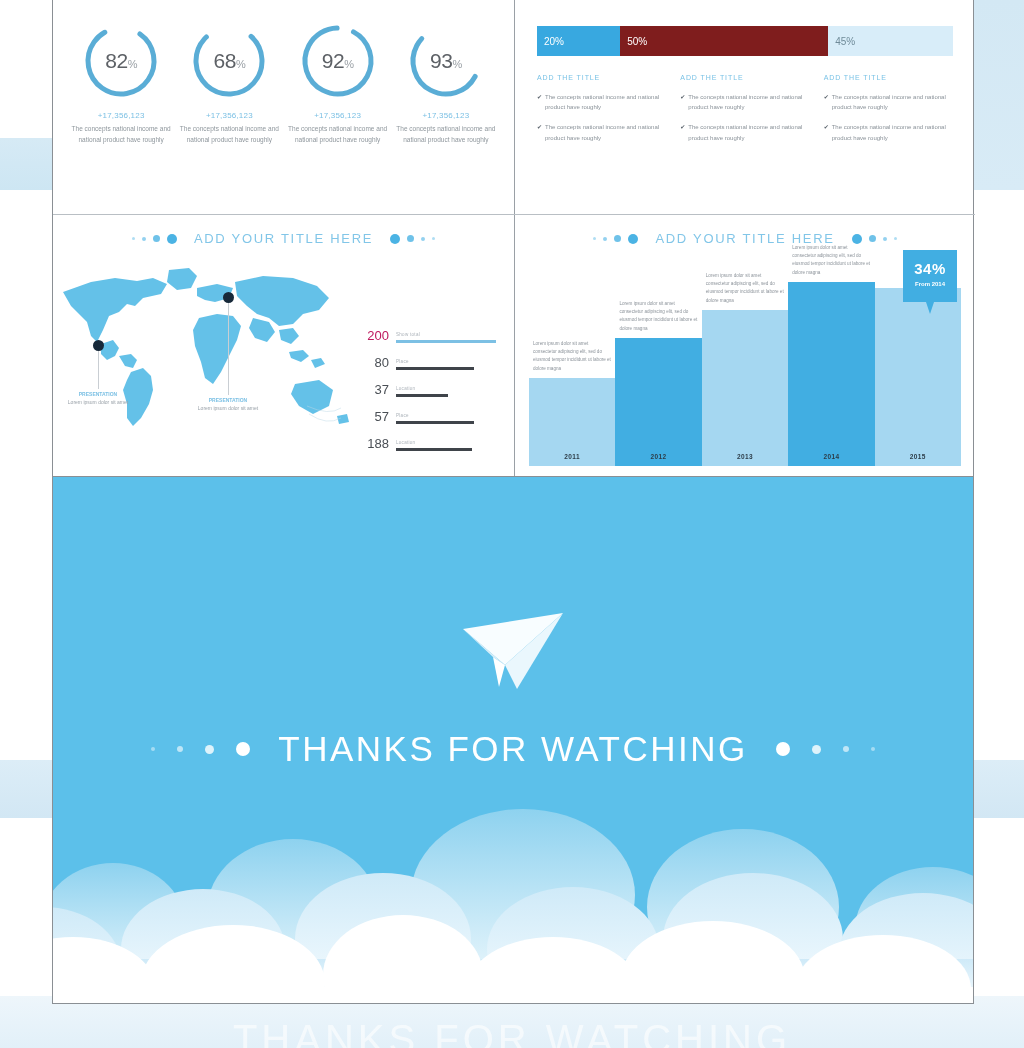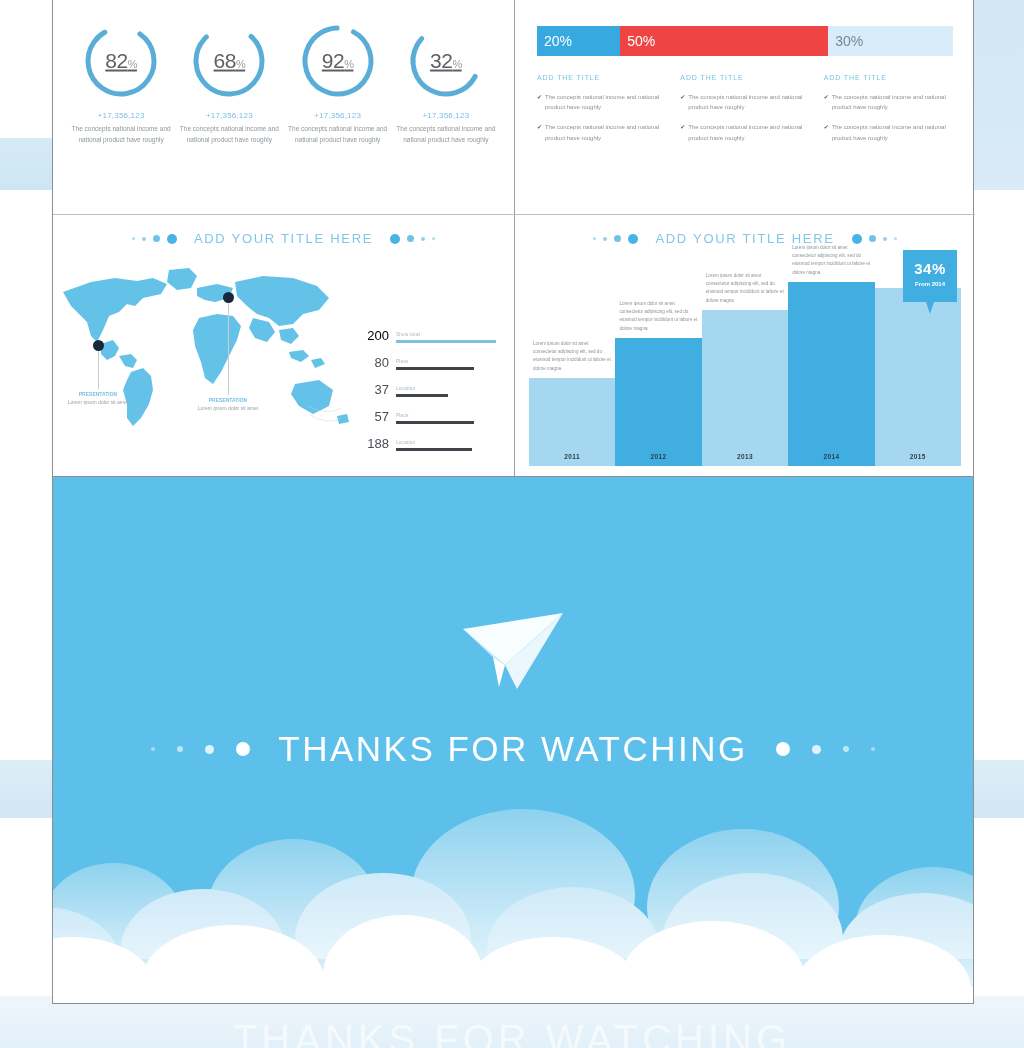--- a/index.html
+++ b/index.html
@@ -55,31 +55,31 @@
   .q-bl{left:0;top:215px;width:461px;height:261px;}
   .q-br{left:462px;top:215px;width:460px;height:261px;}
 
   
   .donuts{display:flex;justify-content:space-around;padding:22px 14px 0 14px;}
   .donut-col{width:104px;text-align:center;}
   .donut-wrap{position:relative;width:78px;height:78px;margin:0 auto;}
   .donut-wrap svg{display:block;}
   .donut-val{
     position:absolute;left:0;right:0;top:50%;transform:translateY(-52%);
-    font-size:21px;color:#5d6166;font-weight:300;letter-spacing:-.5px;text-decoration:underline;
+    font-size:21px;color:#5d6166;font-weight:300;letter-spacing:-.5px;
   }
   .donut-val i{font-size:11px;font-style:normal;color:#9aa0a6;}
   .donut-num{margin-top:11px;font-size:8px;color:#7cc0e4;letter-spacing:.2px;}
   .donut-desc{margin-top:4px;font-size:6.5px;line-height:1.65;color:#8e969c;}
 
   
   .seg-bar{display:flex;margin:26px 22px 0 22px;height:30px;}
-  .seg{display:flex;align-items:center;padding-left:7px;font-size:14px;box-sizing:border-box;}
+  .seg{display:flex;align-items:center;padding-left:7px;font-size:10px;box-sizing:border-box;}
   .seg.s1{background:#38a8e0;color:#ffffff;}
-  .seg.s2{background:#ef4444;color:#ffffff;}
+  .seg.s2{background:#7f1d1d;color:#ffffff;}
   .seg.s3{background:#d8edf9;color:#6f8b99;}
   .cols{display:flex;margin:18px 22px 0 22px;gap:14px;}
   .col{flex:1;}
   .col-title{font-size:7px;letter-spacing:.9px;color:#79c2e6;margin-bottom:11px;}
   .bullet{display:flex;gap:3px;font-size:6px;line-height:1.7;color:#8a9299;margin-bottom:10px;}
   .bullet .tick{color:#5a6view;}
   .bullet .tick{color:#58616a;font-size:6px;}
 
   
   .sec-head{display:flex;align-items:center;justify-content:center;gap:7px;padding-top:16px;}
@@ -93,21 +93,21 @@
   .map-body{display:flex;padding:10px 12px 0 4px;}
   .map-box{position:relative;width:300px;height:190px;}
   .map-box svg{display:block;}
   .pin{position:absolute;width:11px;height:11px;border-radius:50%;background:#17293a;}
   .pin-stem{position:absolute;width:1px;background:#c9ced3;}
   .pin-label{position:absolute;font-size:5px;line-height:1.6;color:#9aa2a9;text-align:center;width:86px;}
   .pin-label b{display:block;color:#7cc0e4;font-weight:700;font-size:5px;}
   .stats{flex:1;padding:72px 6px 0 2px;}
   .stat{display:flex;align-items:flex-end;gap:7px;margin-bottom:12px;}
   .stat-num{width:30px;text-align:right;font-size:13px;font-weight:300;color:#4a4f55;}
-  .stat-num.first{color:#000000;}
+  .stat-num.first{color:#be185d;}
   .stat-right{flex:1;}
   .stat-lbl{font-size:4.5px;color:#aab1b8;margin-bottom:3px;letter-spacing:.3px;}
   .stat-line{height:3px;background:#3f444a;}
   .stat-line.accent{background:#7cc0e4;height:3px;}
 
   
   .chart{position:relative;height:216px;margin:4px 14px 0 14px;}
   .bars{position:absolute;left:0;right:0;bottom:0;height:200px;display:flex;align-items:flex-end;}
   .bar{position:relative;flex:1;}
   .bar .fill{width:100%;}
@@ -206,34 +206,34 @@
           <div class="donut-num">+17,356,123</div>
           <div class="donut-desc">The concepts national income and national product have roughly</div>
         </div>
 
         <div class="donut-col">
           <div class="donut-wrap">
             <svg width="78" height="78" viewBox="0 0 78 78" aria-hidden="true">
               <circle cx="39" cy="39" r="33" fill="none" stroke="#ffffff" stroke-width="5"></circle>
               <circle cx="39" cy="39" r="33" fill="none" stroke="#5aadd6" stroke-width="5" stroke-linecap="round" stroke-dasharray="112 95" transform="rotate(28 39 39)"></circle>
             </svg>
-            <div class="donut-val"><span>32</span><i>%</i></div>
+            <div class="donut-val"><span>93</span><i>%</i></div>
           </div>
           <div class="donut-num">+17,356,123</div>
           <div class="donut-desc">The concepts national income and national product have roughly</div>
         </div>
 
       </div>
     </div>
 
     <div class="quad q-tr">
       <div class="seg-bar">
         <div class="seg s1" style="width:20%">20%</div>
         <div class="seg s2" style="width:50%">50%</div>
-        <div class="seg s3" style="width:30%">30%</div>
+        <div class="seg s3" style="width:30%">45%</div>
       </div>
       <div class="cols">
 
         <div class="col">
           <div class="col-title">ADD THE TITLE</div>
           <div class="bullet">
             <span class="tick">✔</span>
             <span>The concepts national income and national product have roughly</span>
           </div>
           <div class="bullet">

